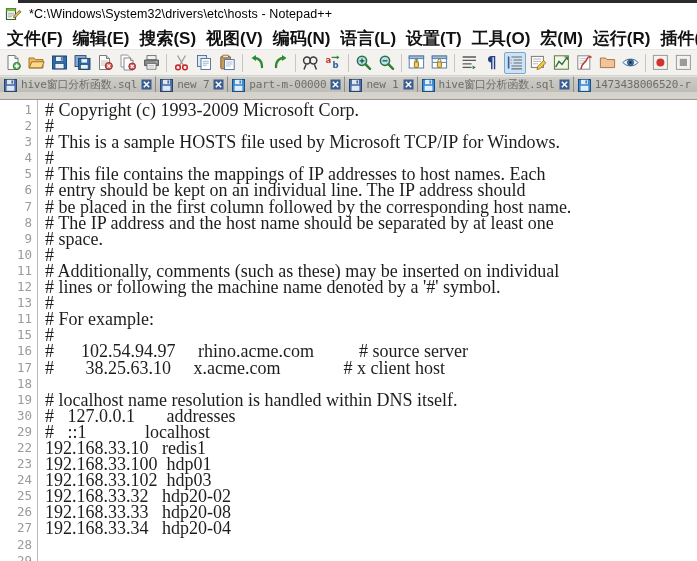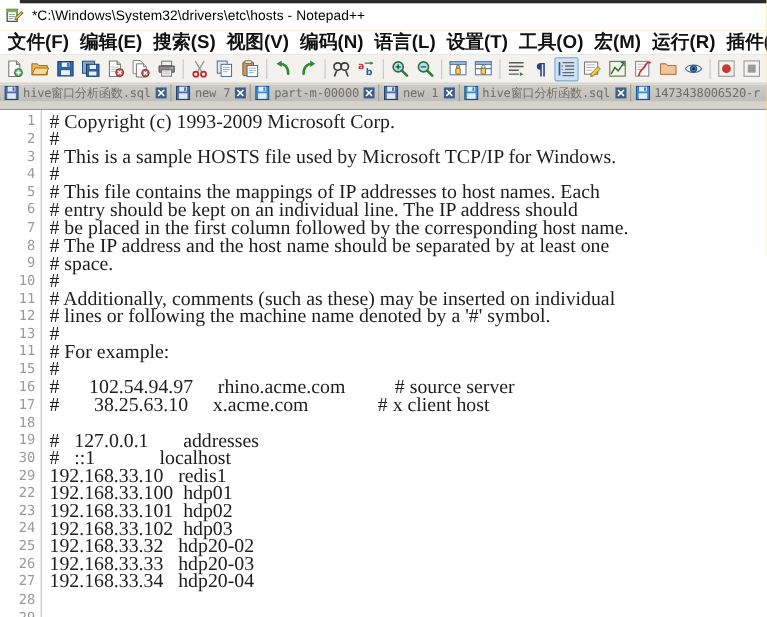--- a/index.html
+++ b/index.html
@@ -639,25 +639,25 @@
         <div class="cl"># space.</div>
         <div class="cl">#</div>
         <div class="cl"># Additionally, comments (such as these) may be inserted on individual</div>
         <div class="cl"># lines or following the machine name denoted by a '#' symbol.</div>
         <div class="cl">#</div>
         <div class="cl"># For example:</div>
         <div class="cl">#</div>
         <div class="cl">#      102.54.94.97     rhino.acme.com          # source server</div>
         <div class="cl">#       38.25.63.10     x.acme.com              # x client host</div>
         <div class="cl empty"></div>
+        <div class="cl"># localhost name resolution is handled within DNS itself.</div>
         <div class="cl">#   127.0.0.1       addresses</div>
         <div class="cl">#   ::1             localhost</div>
         <div class="cl">192.168.33.10   redis1</div>
         <div class="cl">192.168.33.100  hdp01</div>
-        <div class="cl">192.168.33.101  hdp02</div>
         <div class="cl">192.168.33.102  hdp03</div>
         <div class="cl">192.168.33.32   hdp20-02</div>
-        <div class="cl">192.168.33.33   hdp20-03</div>
+        <div class="cl">192.168.33.33   hdp20-08</div>
         <div class="cl">192.168.33.34   hdp20-04</div>
       </div>
   </div>
 
 </div>
 
 </body></html>

